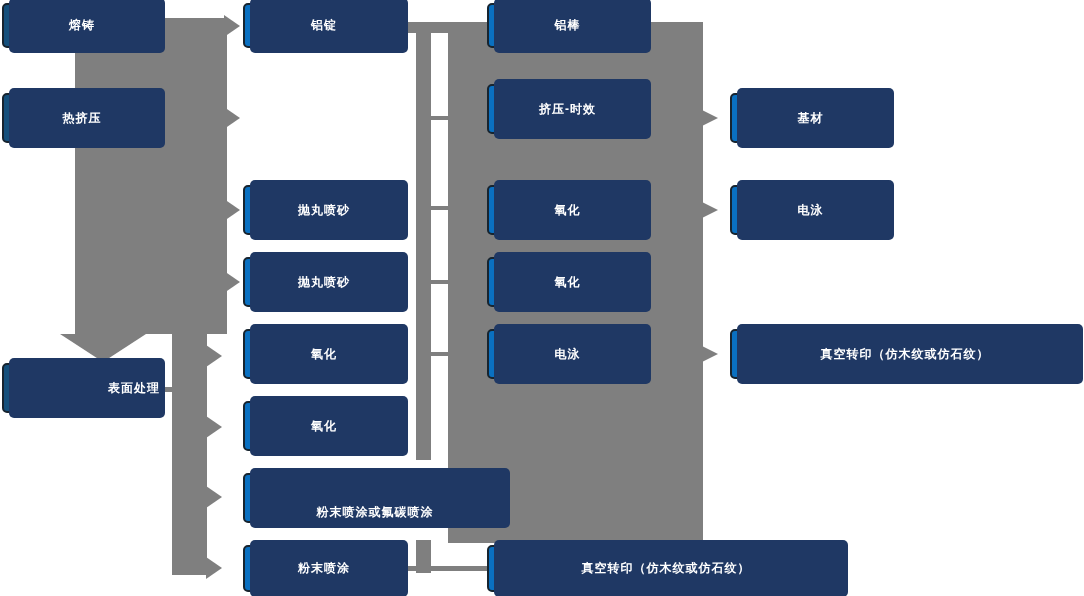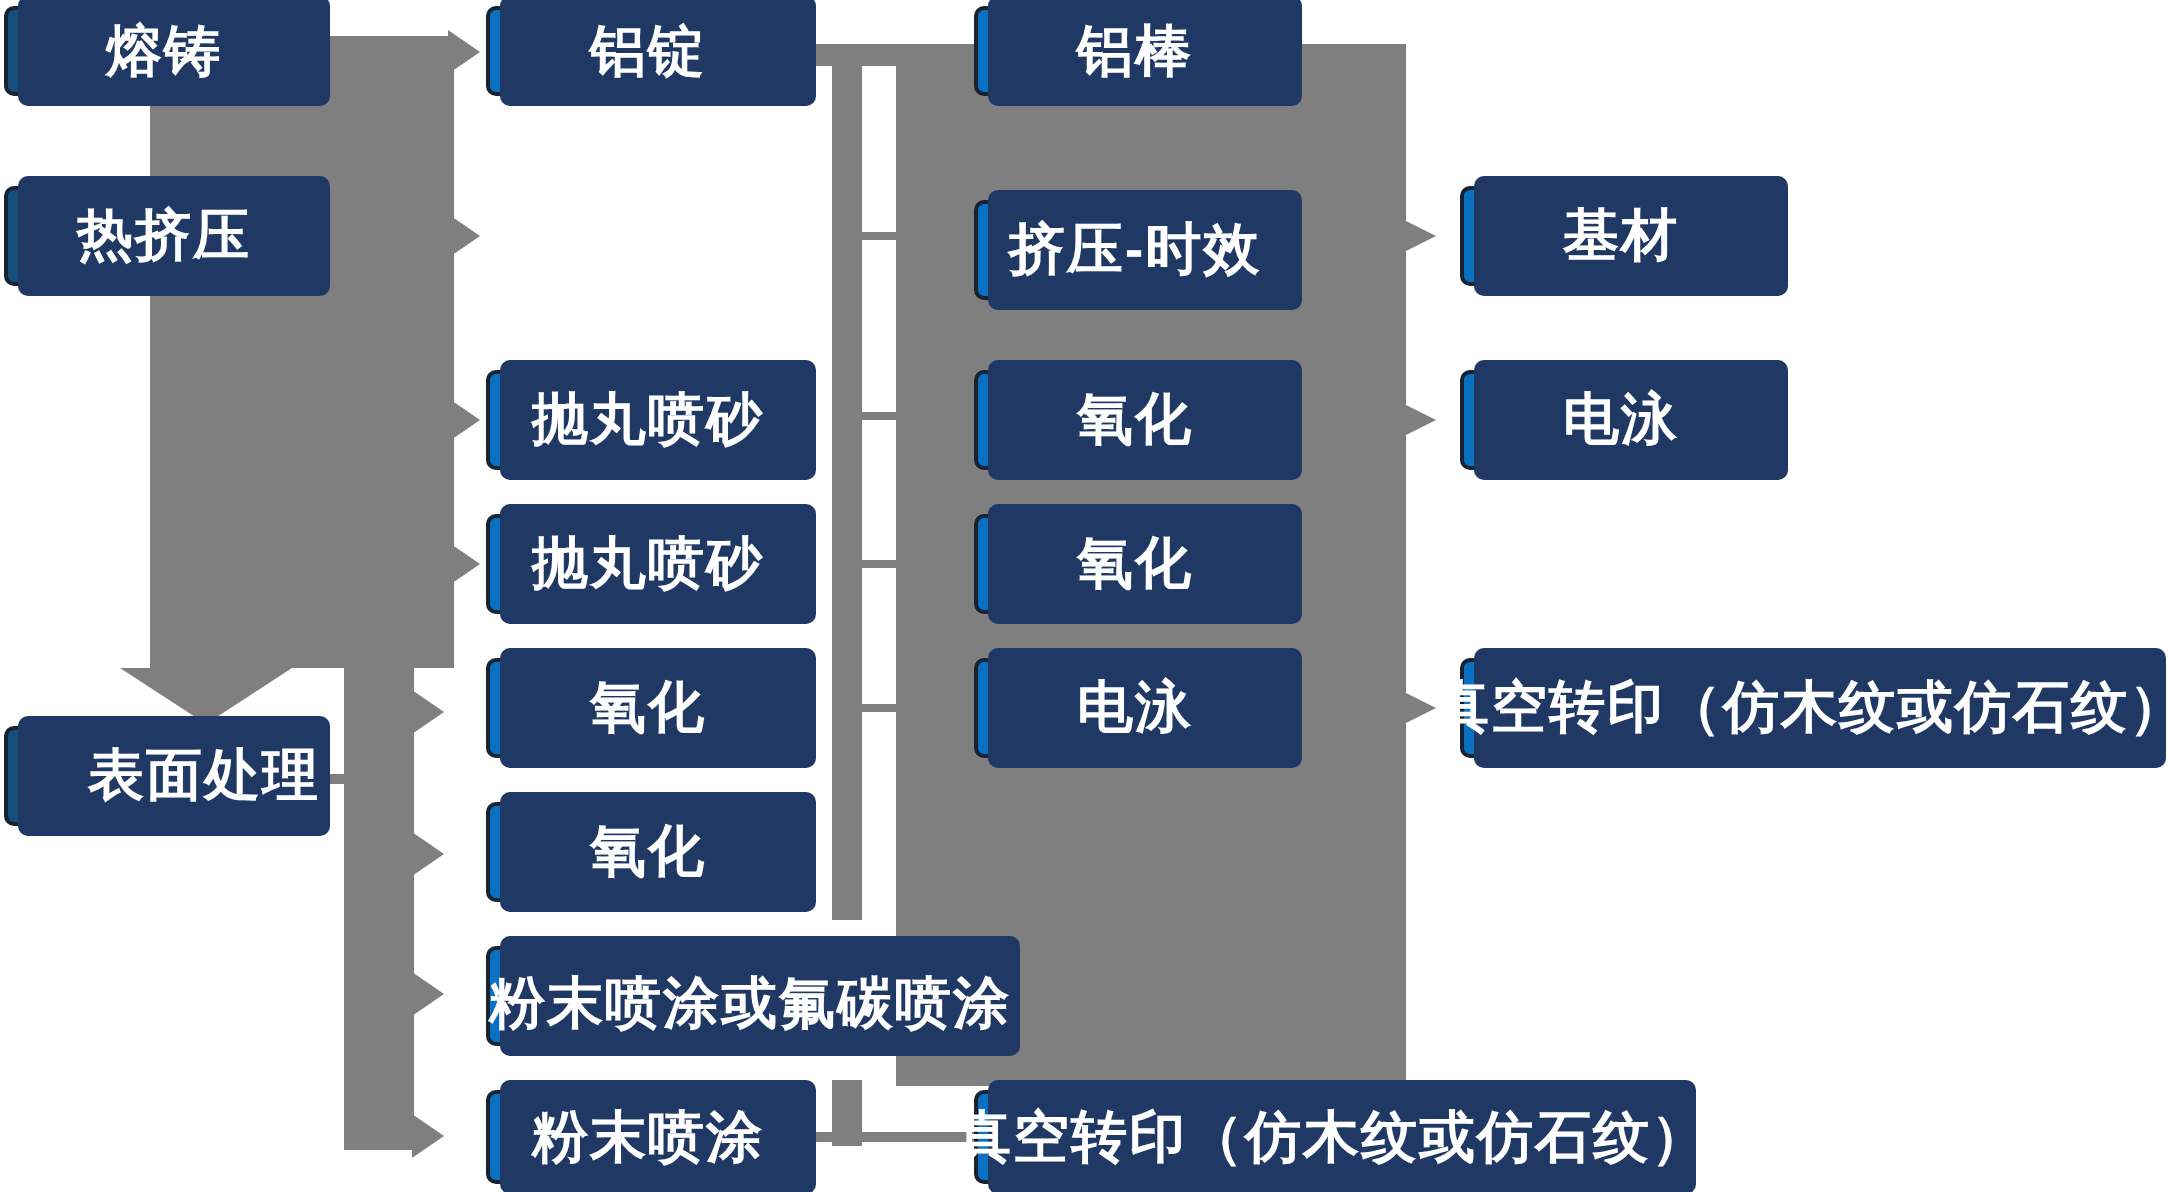--- a/index.html
+++ b/index.html
@@ -34,21 +34,21 @@
   }
   
   .node{
     position:absolute;
     display:flex;align-items:center;justify-content:center;
     box-sizing:border-box;
     background:var(--node-fill,#0a70c1);
     border:2px solid var(--node-border,#17242f);
     border-radius:5px;
     color:var(--text,#ffffff);
-    font-size:28px;font-weight:600;letter-spacing:1px;
+    font-size:12px;font-weight:600;letter-spacing:1px;
     z-index:2;
     white-space:nowrap;
   }
   .node::before{
     content:"";
     position:absolute;
     left:5px;right:-5px;top:-7px;bottom:-7px;
     background:var(--node-shadow,#1f3864);
     border-radius:5px;
     z-index:-1;
@@ -114,21 +114,21 @@
   <div class="node" style="left:243px;top:473px;width:264px;height:50px;align-items:flex-end;">
       <span>粉末喷涂或氟碳喷涂</span>
     </div>
   <div class="node" style="left:243px;top:545px;width:162px;height:47px;align-items:center;">
       <span>粉末喷涂</span>
     </div>
 
   <div class="node" style="left:487px;top:3px;width:161px;height:45px;">
       <span>铝棒</span>
     </div>
-  <div class="node" style="left:487px;top:100px;width:161px;height:50px;">
+  <div class="node" style="left:487px;top:84px;width:161px;height:50px;">
       <span>挤压-时效</span>
     </div>
   <div class="node" style="left:487px;top:185px;width:161px;height:50px;">
       <span>氧化</span>
     </div>
   <div class="node" style="left:487px;top:257px;width:161px;height:50px;">
       <span>氧化</span>
     </div>
   <div class="node" style="left:487px;top:329px;width:161px;height:50px;">
       <span>电泳</span>

